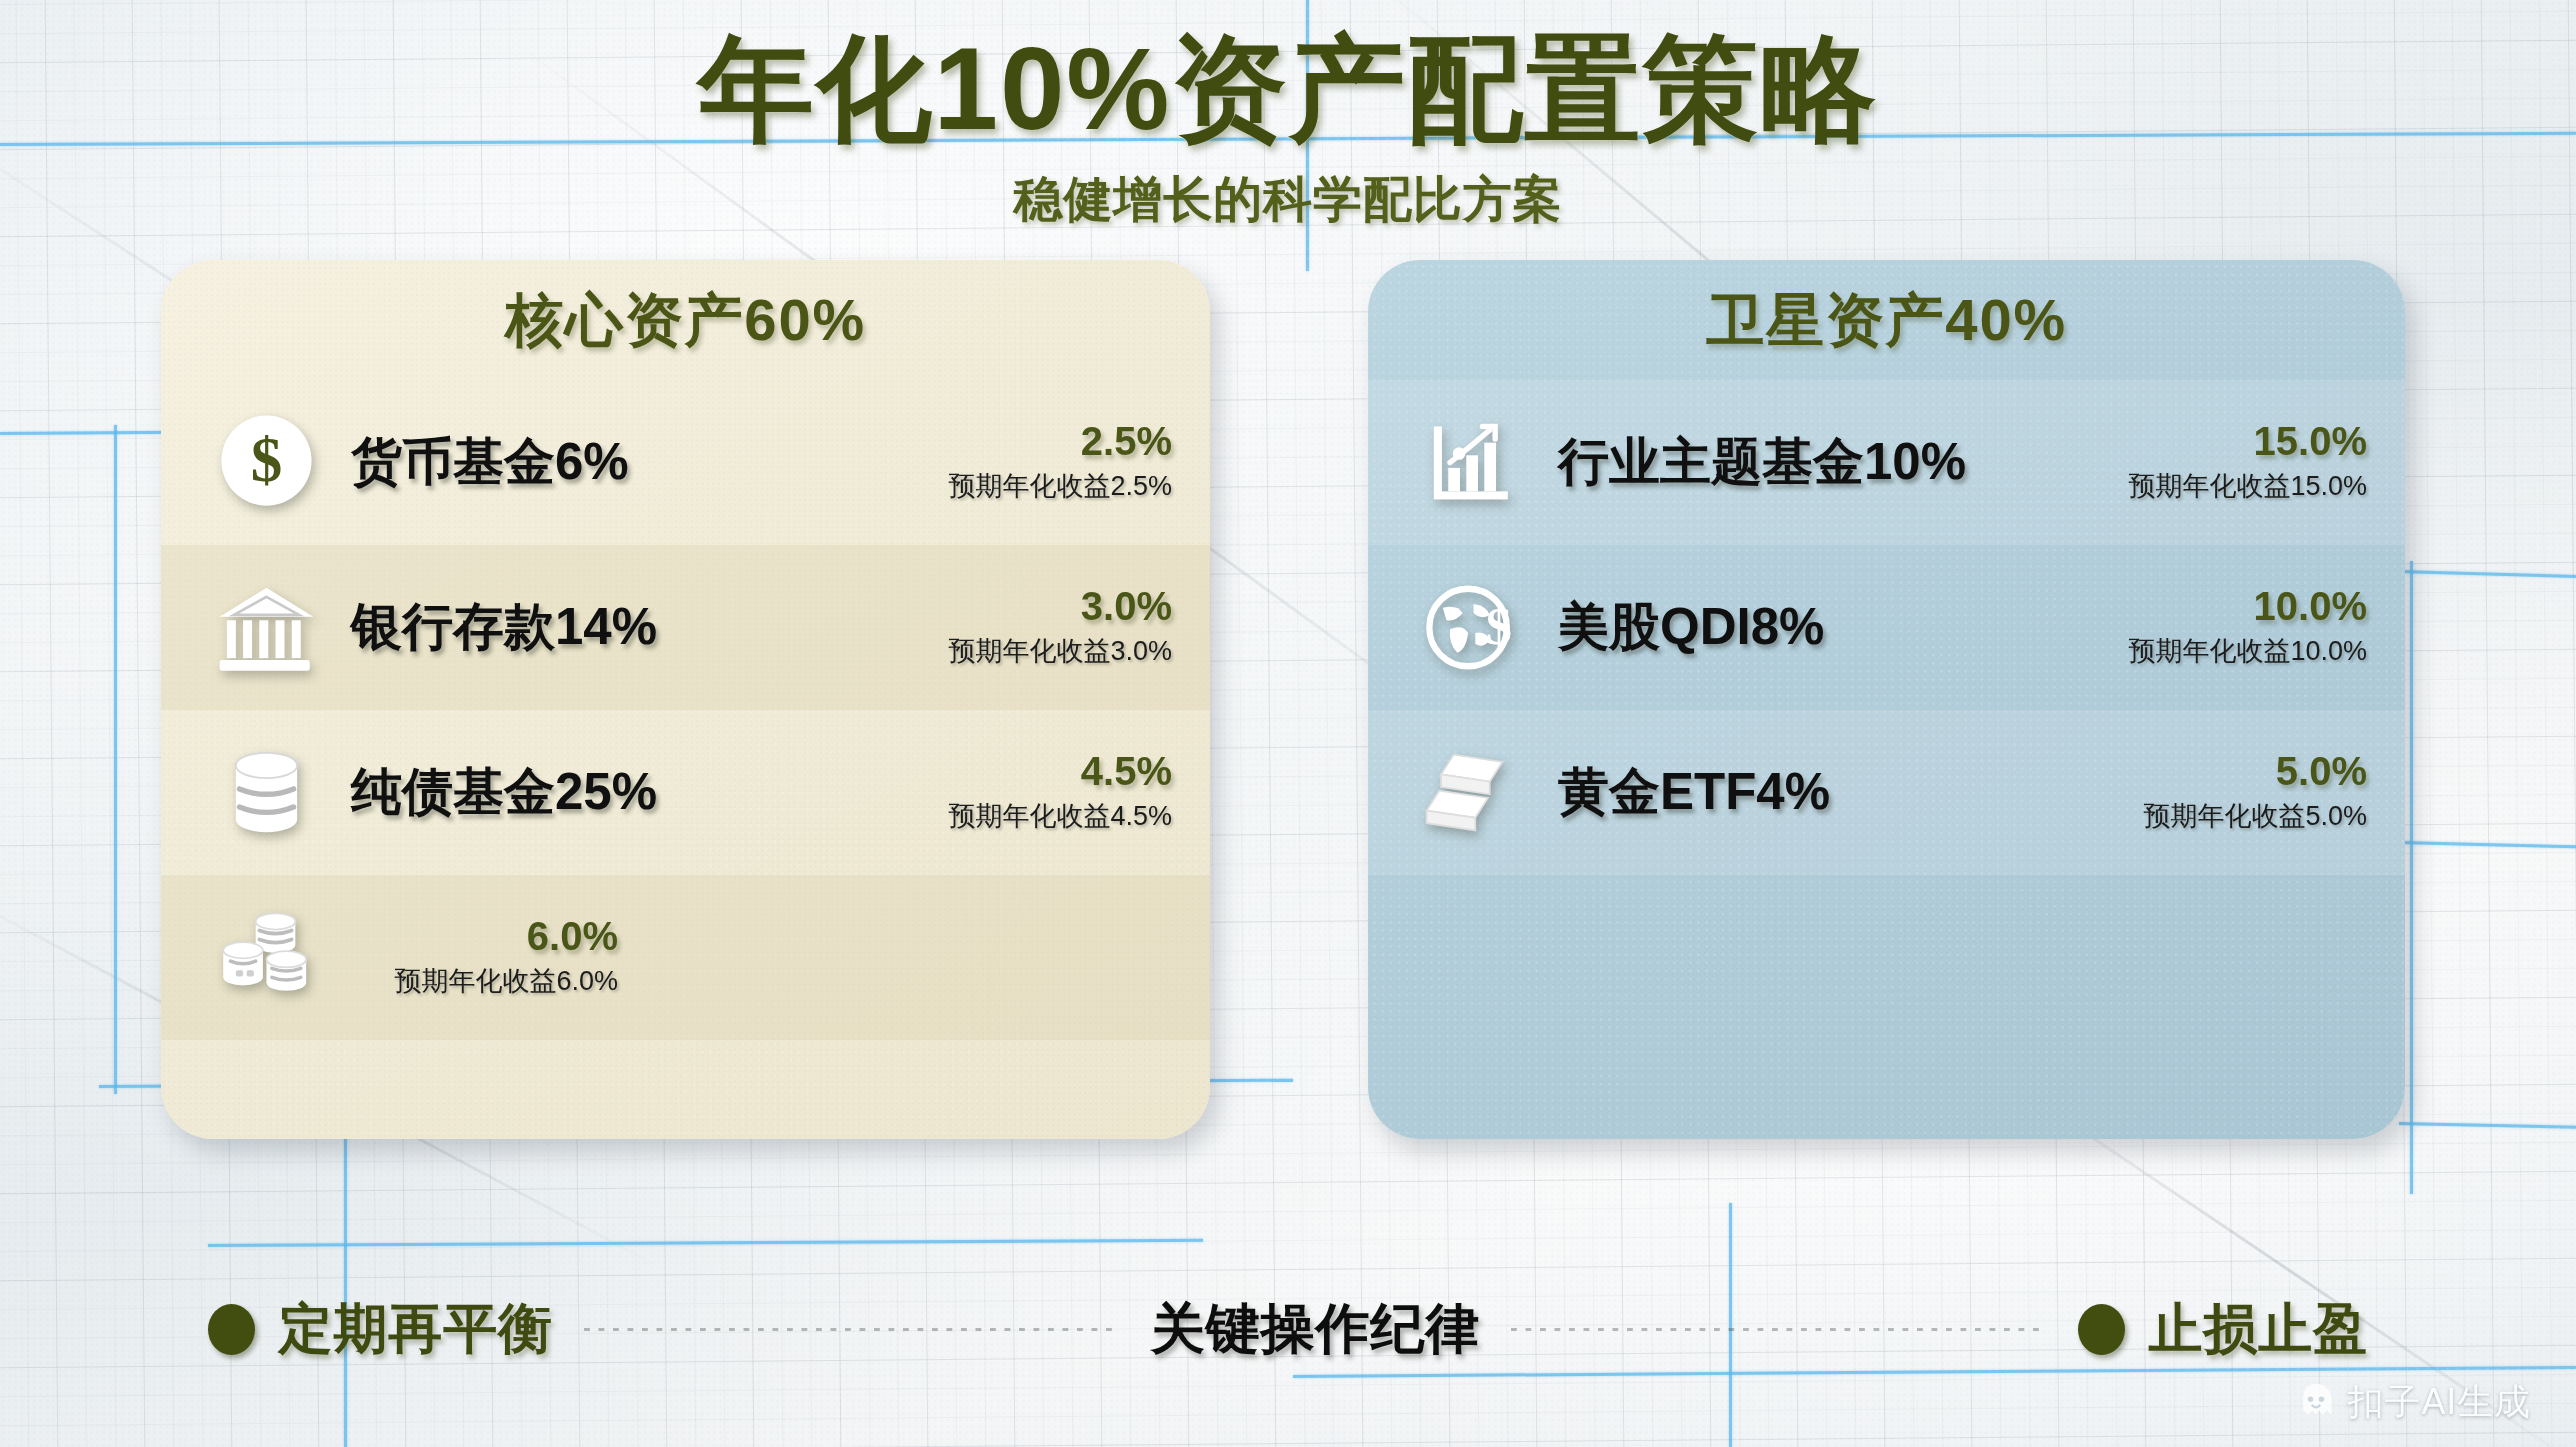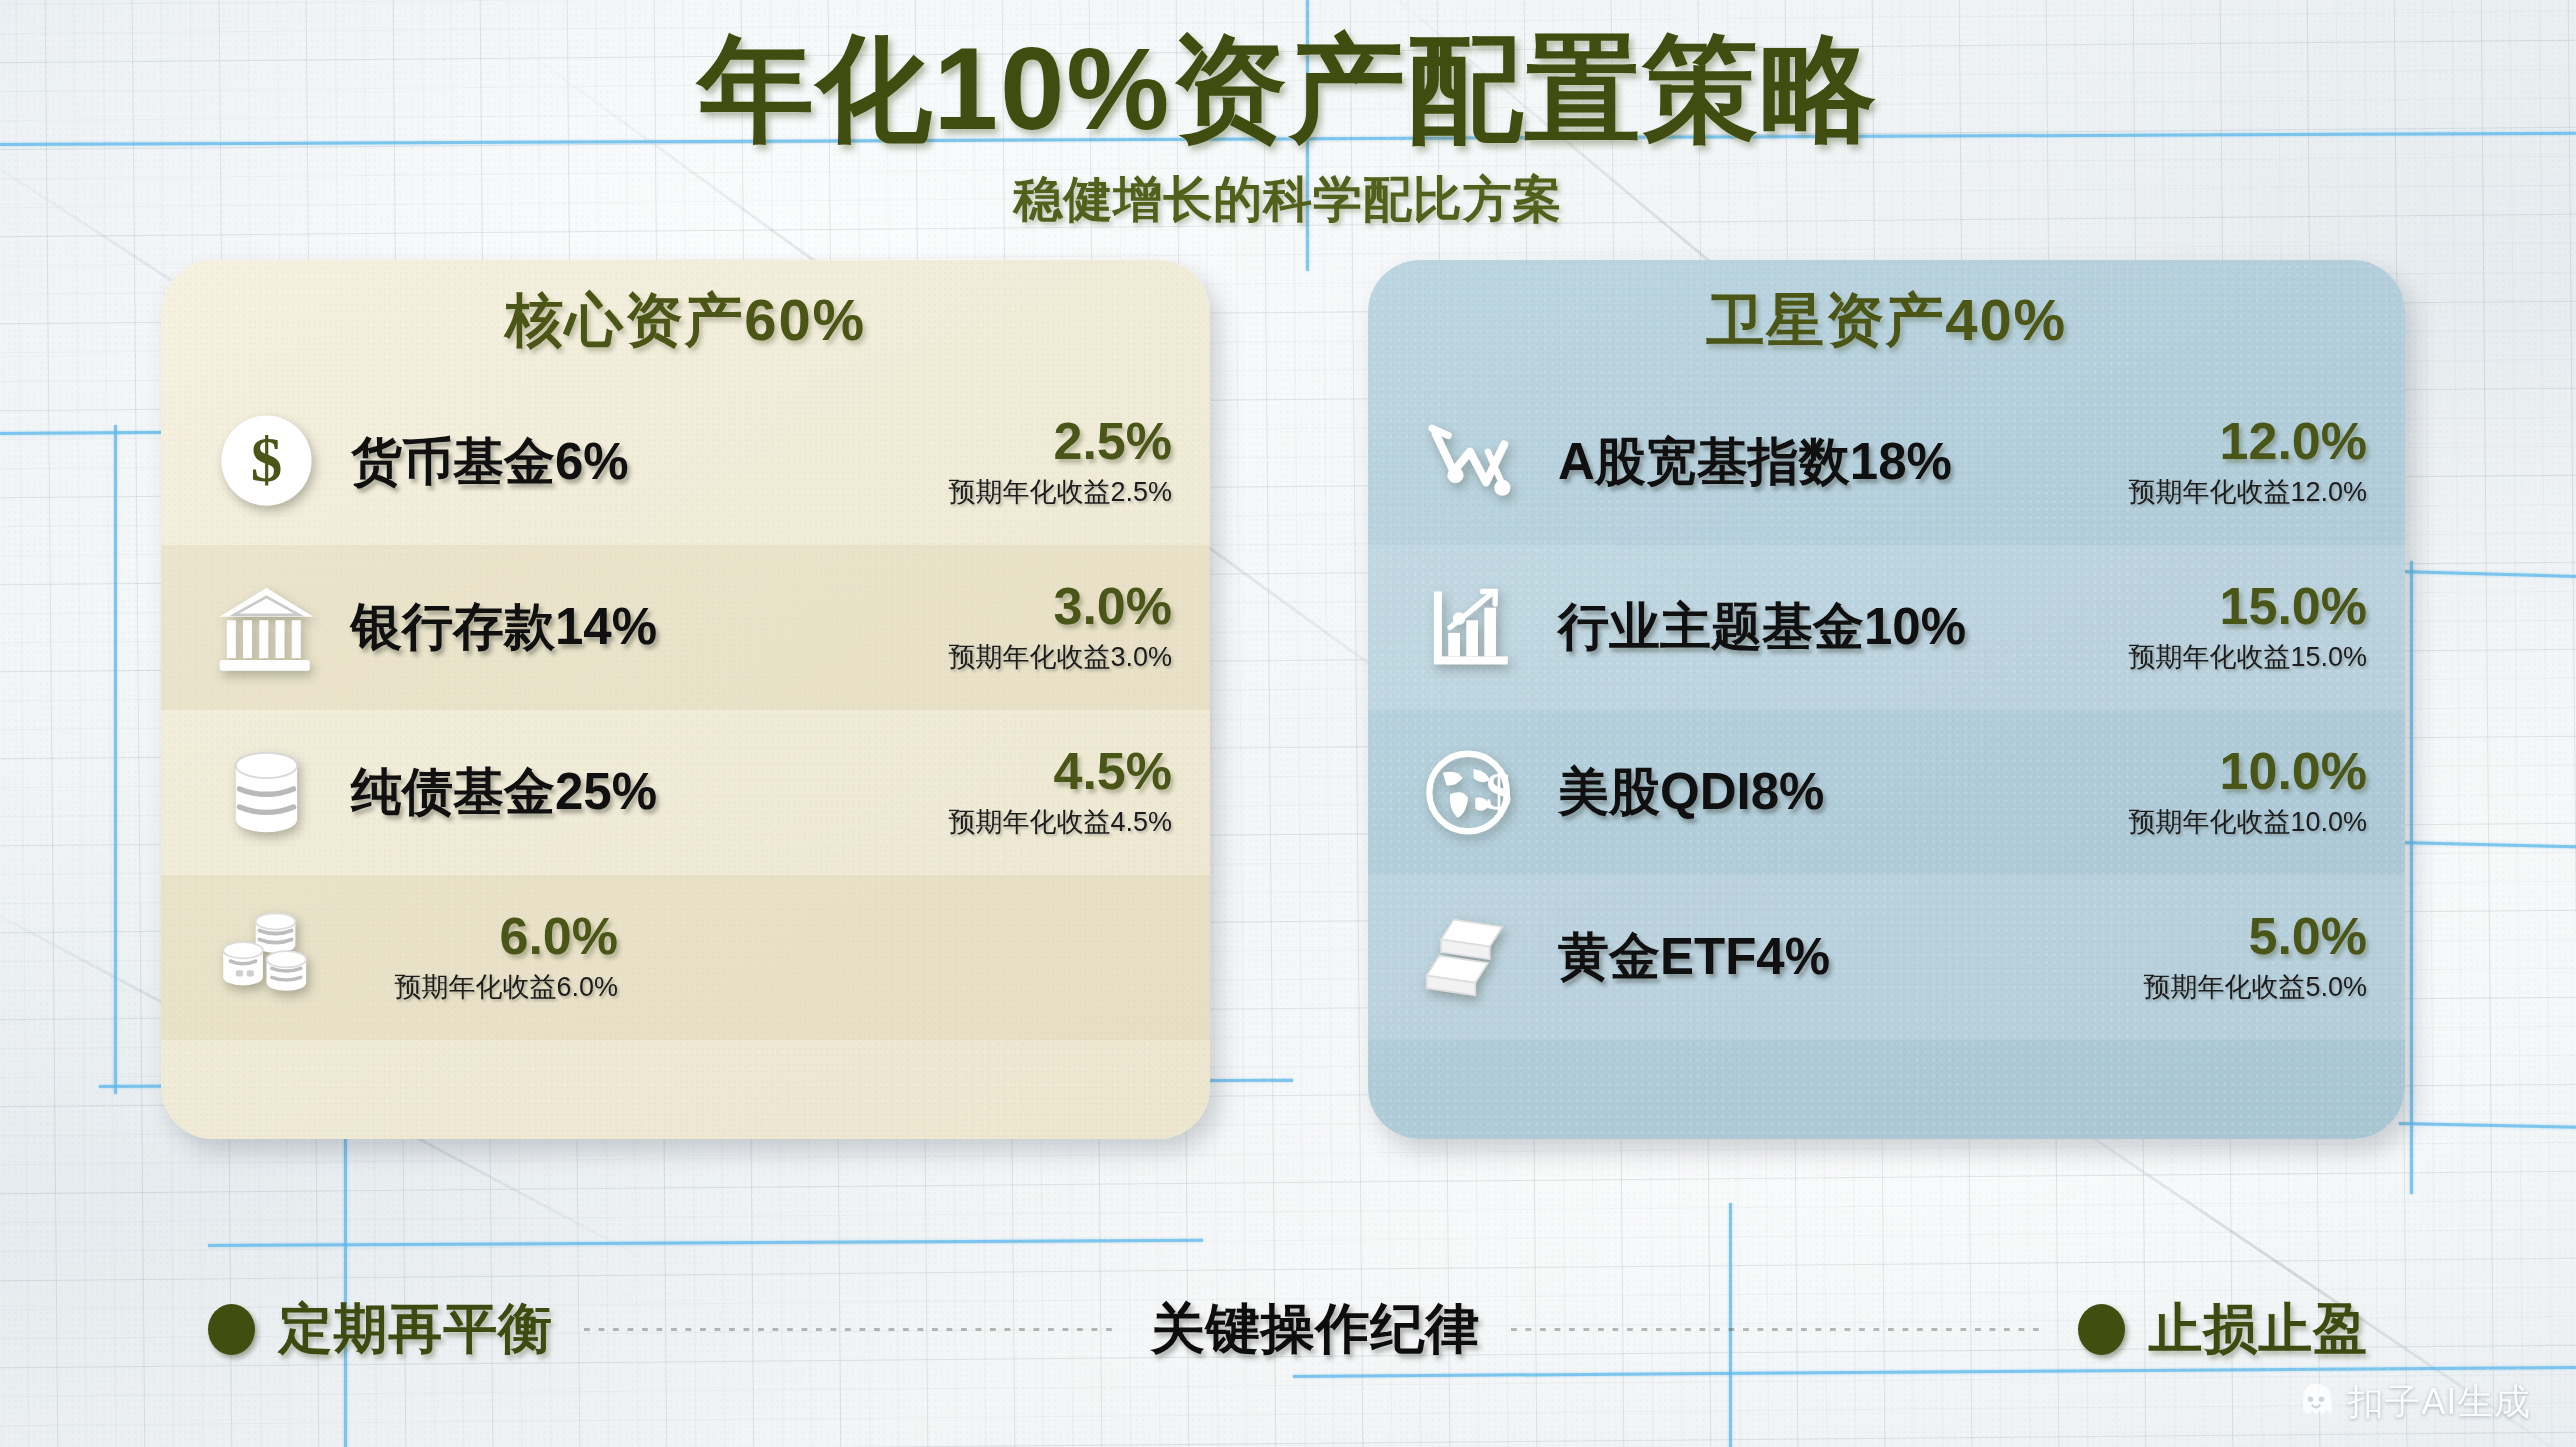--- a/index.html
+++ b/index.html
@@ -191,21 +191,21 @@
     letter-spacing: 0px;
     text-shadow: 2.7px 3.6px 4.5px rgba(40,45,35,.38);
     white-space: nowrap;
   }
   .row-right {
     flex: 0 0 auto;
     text-align: right;
     min-width: 298px;
   }
   .row-value {
-    font-size: 52px;
+    font-size: 40px;
     font-weight: bold;
     color: #4a5518;
     line-height: 1.0;
     text-shadow: 2.7px 3.6px 4.5px rgba(60,70,30,.33);
   }
   .row-caption {
     margin-top: 7.2px;
     font-size: 27px;
     color: #1c1c1c;
     font-weight: 500;
@@ -405,36 +405,20 @@
           </div>
         </div>
 
       </div>
     </div>
 
     <div class="card card-sat">
       <div class="card-title">卫星资产40%</div>
       <div class="rows">
 
-        <div class="row">
-          <div class="row-icon">
-            <svg width="101" height="101" viewBox="0 0 112 112">
-              <polyline points="14,24 34,66 52,44 70,78 90,36" fill="none" stroke="#ffffff" stroke-width="9" stroke-linecap="round" stroke-linejoin="round"></polyline>
-              <path d="M10 18 L28 26" stroke="#ffffff" stroke-width="8" stroke-linecap="round"></path>
-              <circle cx="36" cy="70" r="9" fill="#ffffff"></circle>
-              <circle cx="88" cy="84" r="9" fill="#ffffff"></circle>
-              <path d="M72 44 L88 80" stroke="#ffffff" stroke-width="7" stroke-linecap="round"></path>
-            </svg>
-          </div>
-          <div class="row-label">A股宽基指数18%</div>
-          <div class="row-right">
-            <div class="row-value">12.0%</div>
-            <div class="row-caption">预期年化收益12.0%</div>
-          </div>
-        </div>
 
         <div class="row alt">
           <div class="row-icon">
             <svg width="101" height="101" viewBox="0 0 112 112">
               <rect x="12" y="16" width="9" height="74" fill="#ffffff"></rect>
               <rect x="12" y="88" width="82" height="9" fill="#ffffff"></rect>
               <rect x="28" y="62" width="13" height="26" fill="#ffffff"></rect>
               <rect x="48" y="48" width="13" height="40" fill="#ffffff"></rect>
               <rect x="68" y="34" width="13" height="54" fill="#ffffff"></rect>
               <polyline points="30,56 50,40 74,20" fill="none" stroke="#ffffff" stroke-width="6" stroke-linecap="round" stroke-linejoin="round"></polyline>

